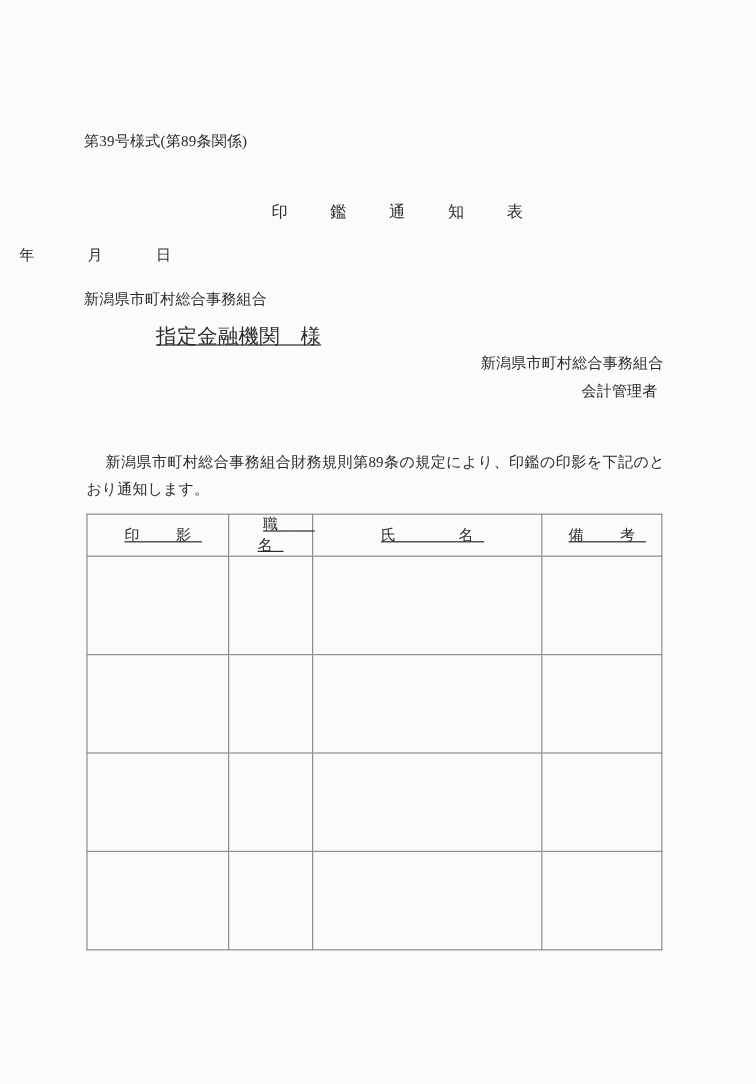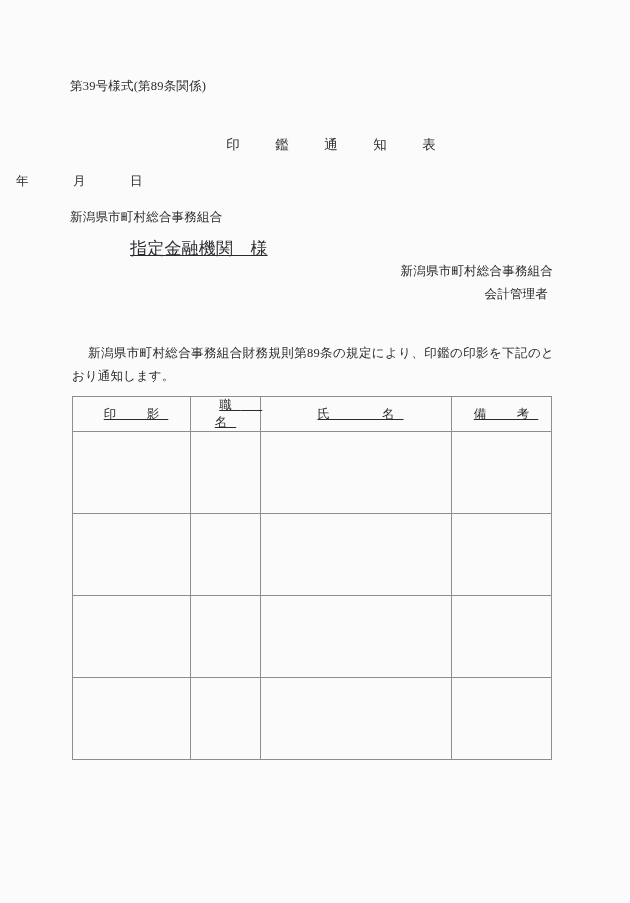--- a/index.html
+++ b/index.html
@@ -14,20 +14,21 @@
     font-family: "Liberation Serif", "DejaVu Serif", serif;
     color: #2b2b2f;
     position: relative;
     overflow: hidden;
     -webkit-font-smoothing: antialiased;
   }
 
   .page {
     position: absolute;
     inset: 0;
+    margin-top: 32px;
   }
 
   
   .blk { position: absolute; white-space: pre; line-height: 1.0; }
 
   #form-number {
     left: 70px;
     top: 80px;
     font-size: 12.5px;
     letter-spacing: 0.2px;

